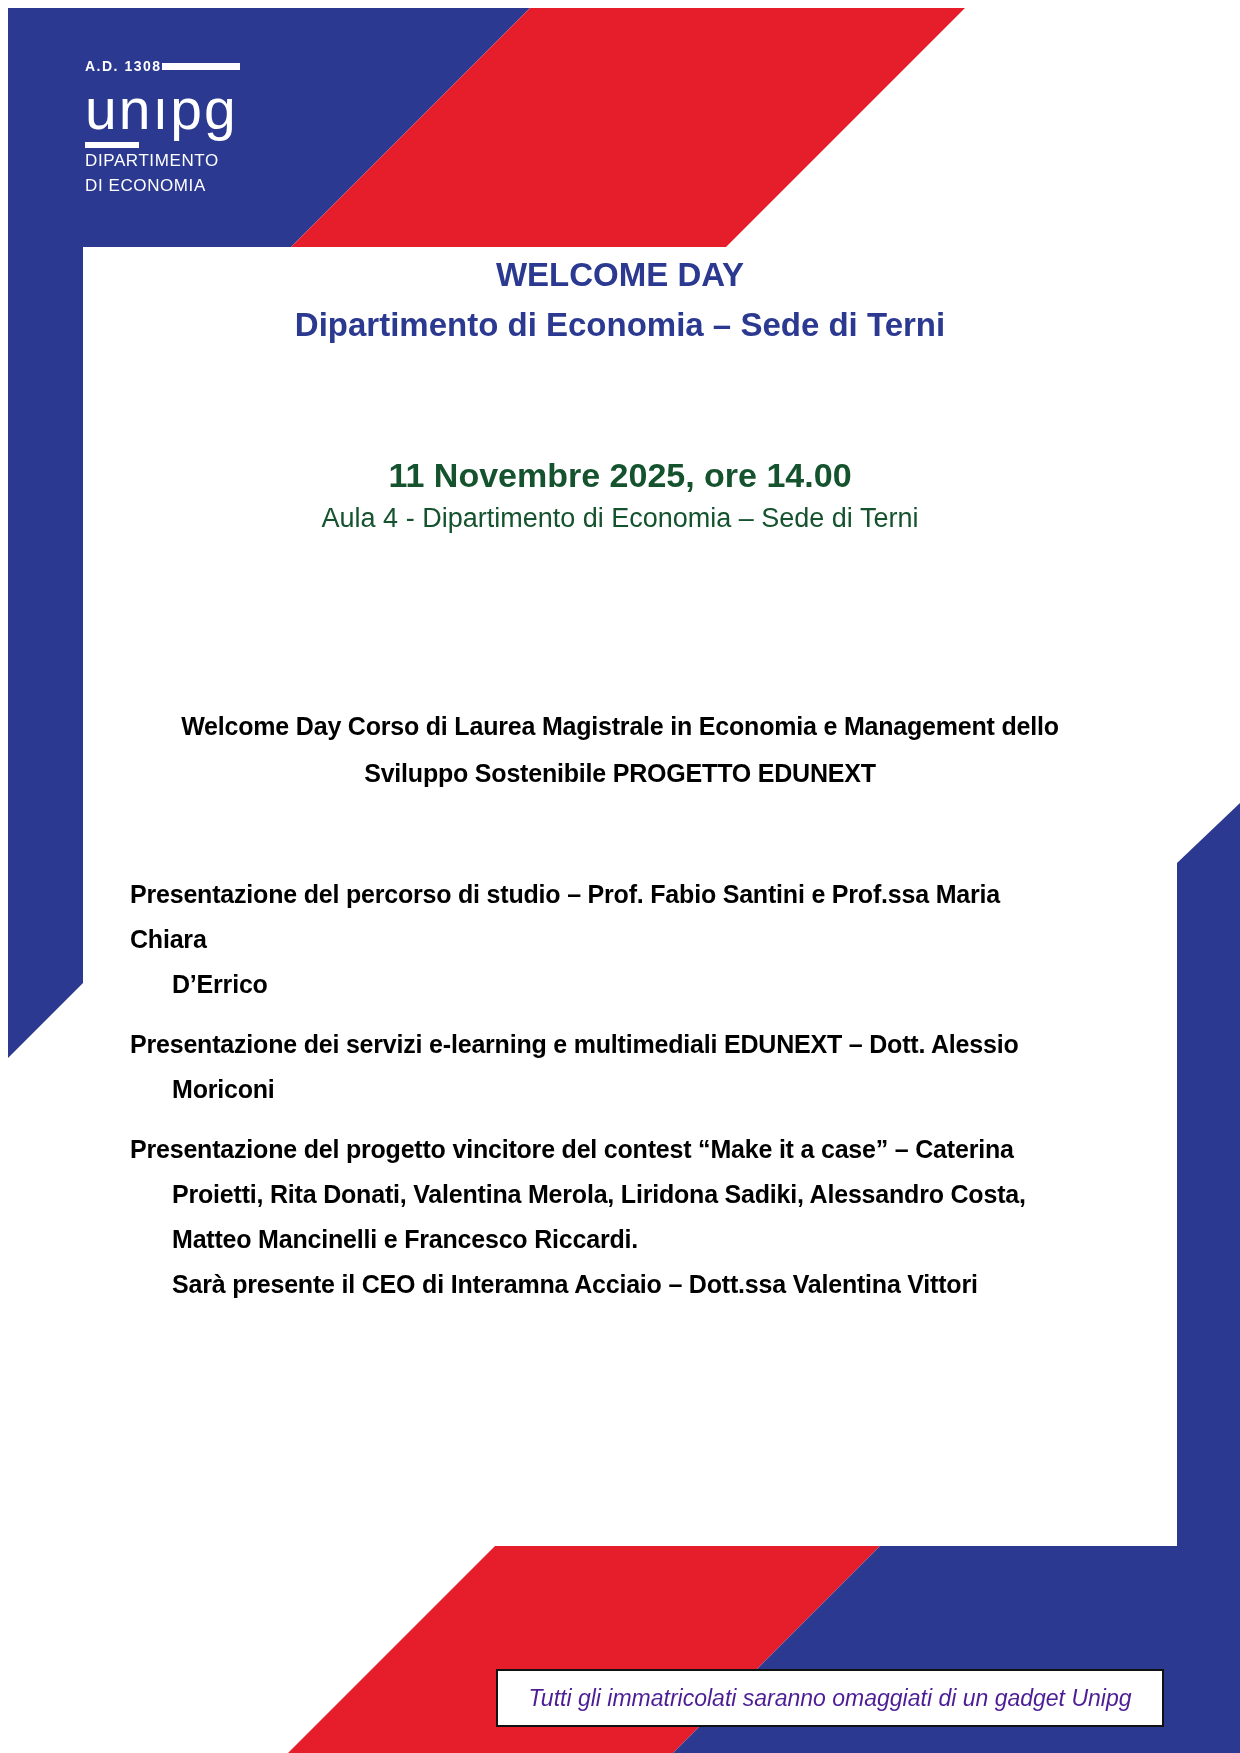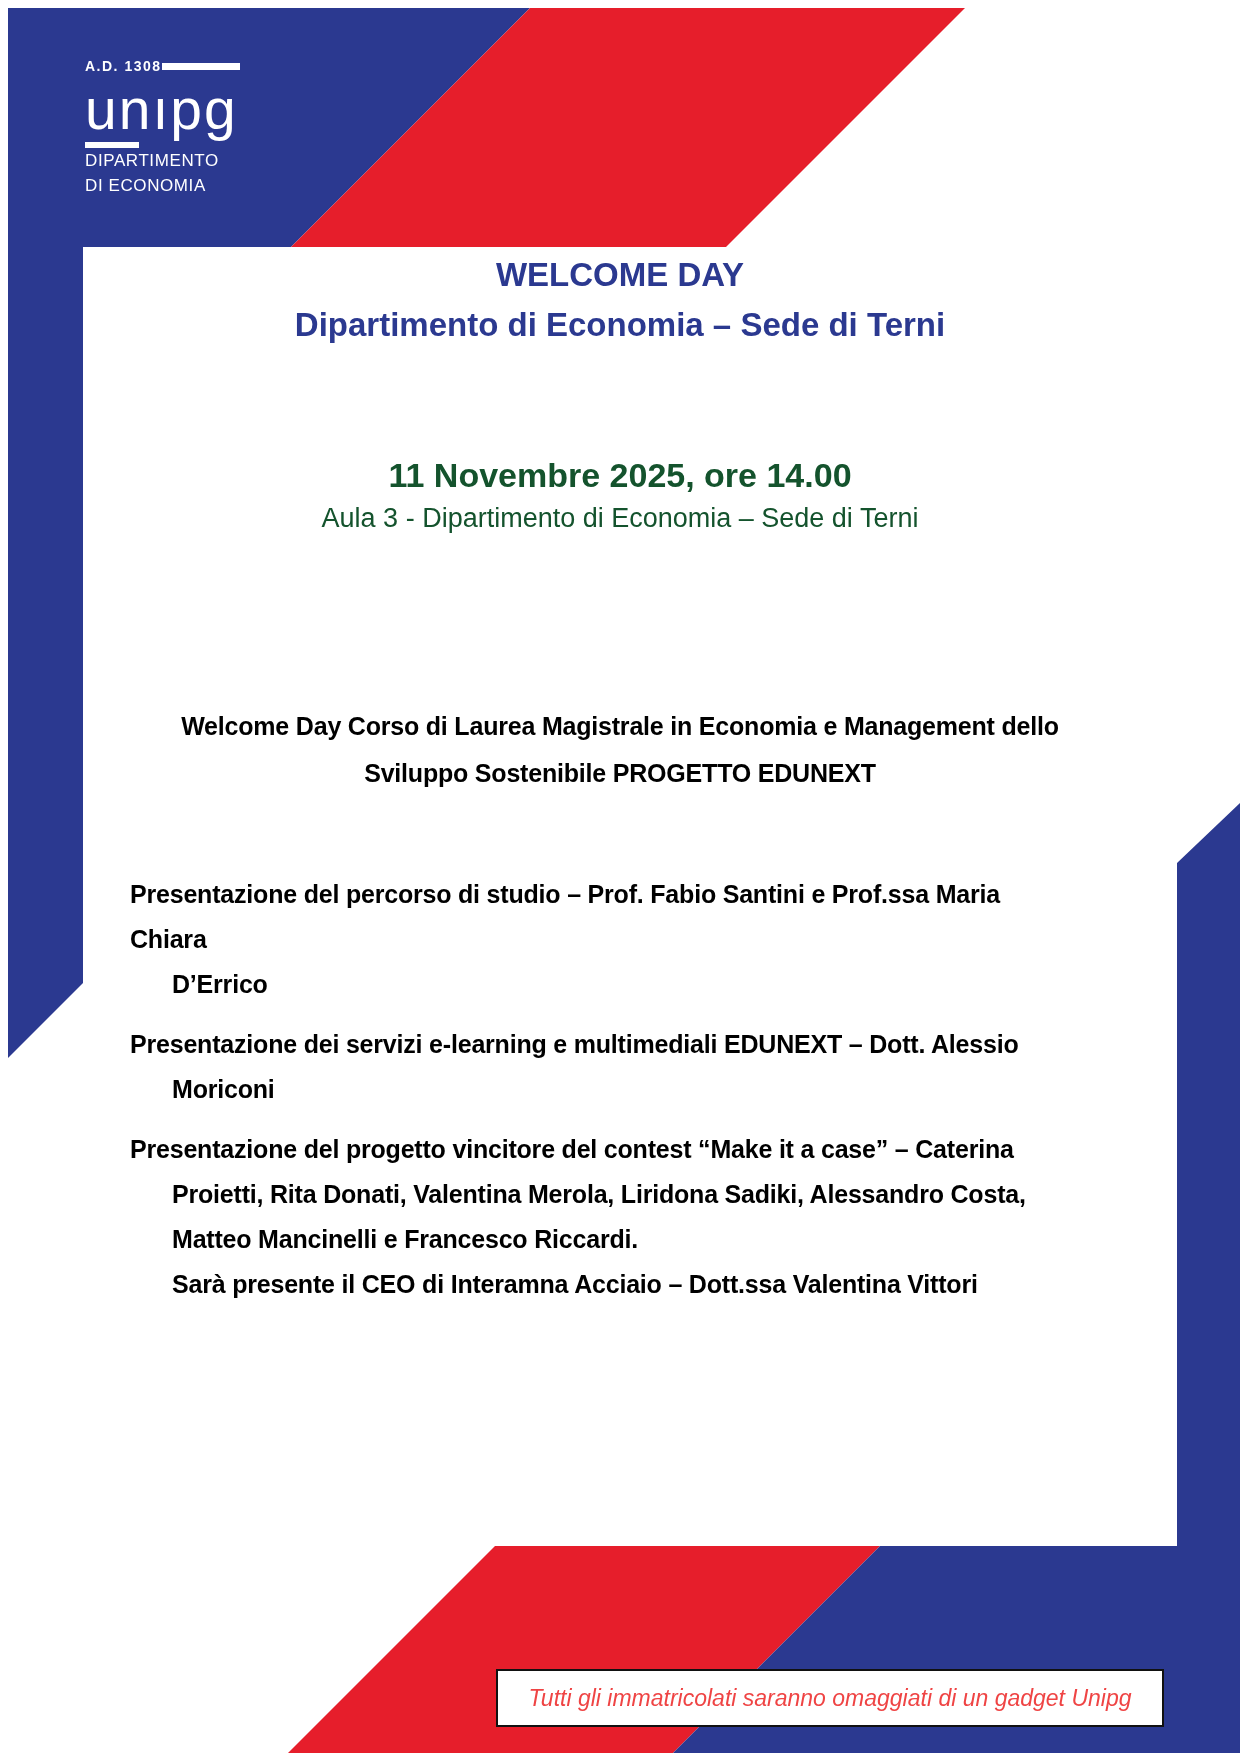--- a/index.html
+++ b/index.html
@@ -35,21 +35,21 @@
     color:#000000;font-size:25px;line-height:45px;letter-spacing:-0.2px;font-weight:bold;
   }
   .agenda-item{margin-bottom:15px;}
   .agenda-item .cont{padding-left:42px;}
 
   
   .footer-note{
     position:absolute;left:496px;top:1669px;width:668px;height:58px;
     box-sizing:border-box;background:#ffffff;border:2px solid #111111;
     display:flex;align-items:center;justify-content:center;
-    font-style:italic;font-size:23px;color:#ef4444;white-space:nowrap;
+    font-style:italic;font-size:23px;color:#4c1d95;white-space:nowrap;
   }
 </style>
 </head>
 <body>
 
 <div class="page">
 
   <svg class="bg" viewBox="0 0 1240 1753" aria-hidden="true">
     <polygon points="8,8 530,8 291,247 83,247 83,983 8,1058" style="fill:var(--blue)"></polygon>
     <polygon points="530,8 965,8 726,247 291,247" style="fill:var(--red)"></polygon>
@@ -70,21 +70,21 @@
     </div>
   </div>
 
   <div class="center-col title-block">
     <div>WELCOME DAY</div>
     <div>Dipartimento di Economia – Sede di Terni</div>
   </div>
 
   <div class="center-col date-block">
     <div class="event-datetime">11 Novembre 2025, ore 14.00</div>
-    <div class="event-location">Aula 3 - Dipartimento di Economia – Sede di Terni</div>
+    <div class="event-location">Aula 4 - Dipartimento di Economia – Sede di Terni</div>
   </div>
 
   <div class="center-col course-block">
       <div class="line">Welcome Day Corso di Laurea Magistrale in Economia e Management dello</div>
       <div class="line cont">Sviluppo Sostenibile PROGETTO EDUNEXT</div>
     </div>
 
   <div class="agenda-list">
       <div class="agenda-item">
         <div class="line">Presentazione del percorso di studio – Prof. Fabio Santini e Prof.ssa Maria Chiara</div>

